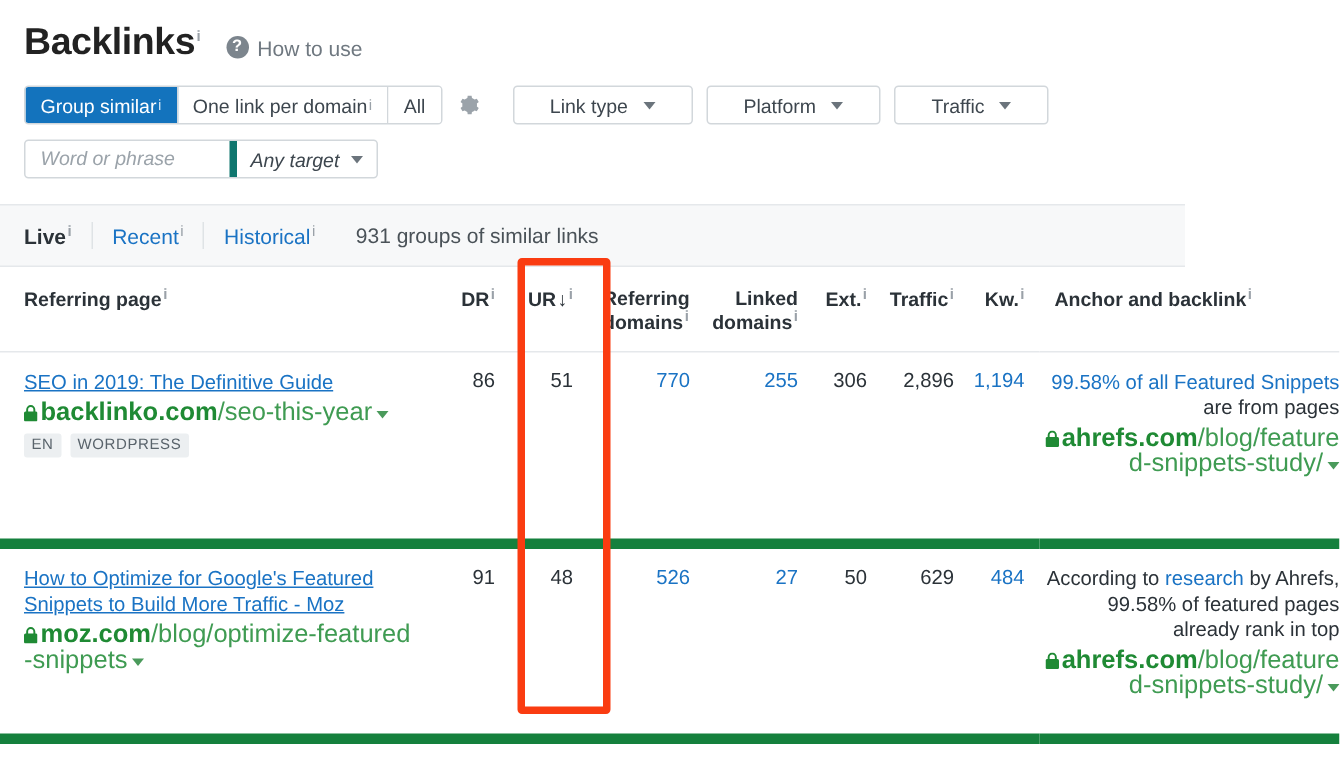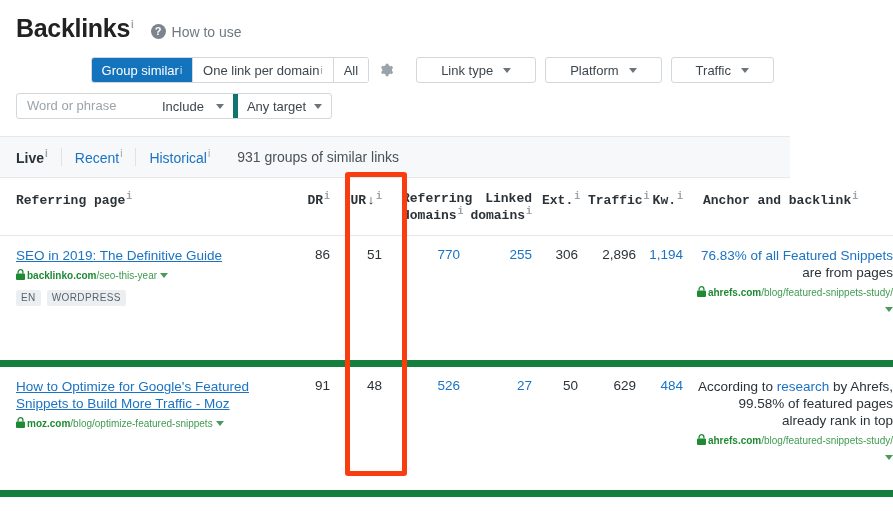--- a/index.html
+++ b/index.html
@@ -28,21 +28,21 @@
     display:flex; align-items:center; gap:6px; margin-left:9px;
     font-size:14px; color:#6f7880; position:relative; top:-2px;
   }
   .q-icon {
     width:15px;height:15px;border-radius:50%;background:#7c858d;color:#fff;
     font-size:11px;font-weight:bold;line-height:15px;text-align:center;
     display:inline-block;
   }
 
   
-  .controls { display:flex; align-items:center; margin-top:14px;justify-content:flex-end; }
+  .controls { display:flex; align-items:center; margin-top:14px; }
   .seg {
     display:flex; border:1px solid #d2d7db; border-radius:3px; overflow:hidden;
     height:26px; background:#fff;
   }
   .seg .item {
     display:flex; align-items:center; padding:0 10px; font-size:13px;
     color:#3d464e; border-right:1px solid #d2d7db; background:#fff;
     white-space:nowrap; height:100%;
   }
   .seg .item:last-child { border-right:none; }
@@ -61,21 +61,21 @@
     width:0;height:0;border-left:4px solid transparent;border-right:4px solid transparent;
     border-top:5px solid #6b747c; display:inline-block;
   }
   #filters-group { margin-left:13px; display:flex; align-items:center; }
   #filters-group .dd { margin-left:9px; }
 
   
   .searchrow { display:flex; margin-top:10px; }
   .searchbox {
     display:flex; align-items:flex-start; border:1px solid #d2d7db; border-radius:3px;
-    height:26px; background:#fff; overflow:hidden;
+    height:26px; background:#fff; overflow:hidden;font-style:italic;
   }
   .searchbox .phrase {
     width:136px; padding:0 10px; font-size:13px; color:#9ba3aa; line-height:24px;
     height:100%; display:flex; align-items:center;
   }
   .searchbox .incl {
     padding:0 9px; font-size:13px; color:#3d464e; display:flex; align-items:center;
     gap:12px; height:100%;
   }
   .searchbox .anytarget {
@@ -92,21 +92,20 @@
   .tab.active { color:#2b3238; font-weight:bold; }
   .tabdiv { width:1px; height:18px; background:#dfe3e6; margin:0 13px; }
   .groupcount { margin-left:27px; font-size:14px; color:#4a5258; }
 
   
   table.bl { border-collapse: collapse; width:893px; table-layout:fixed; }
   table.bl th {
     font-size:13px; font-weight:bold; color:#2b3238; text-align:right;
     vertical-align:top; padding:13px 0 12px 0; border-bottom:1px solid #e5e8eb;
     background:#fff;
-    font-family:Liberation Mono, monospace;
   }
   table.bl th.left { text-align:left; padding-left:16px; }
   table.bl td {
     font-size:13.5px; vertical-align:top; padding:11px 0 14px 0;
     border-bottom:7px solid #15803d; text-align:right; color:#2b3238;
   }
   table.bl td.left { text-align:left; padding-left:16px; padding-right:10px; }
 
   .col-ref   { width:288px; }
   .col-dr    { width:52px; }
@@ -115,21 +114,21 @@
   .col-lnkd  { width:72px; }
   .col-ext   { width:46px; }
   .col-traf  { width:58px; }
   .col-kw    { width:47px; }
   .col-anch  { width:200px; }
 
   th .hpad { padding-right:10px; display:block; }
   td .hpad { padding-right:10px; display:block; }
 
   .ttl { color:#1a73c4; font-size:13.5px; line-height:17px; display:block; }
-  .urlline { margin-top:3px; font-size:10px; line-height:17px; color:#2e8b3d; word-break:break-all; }
+  .urlline { margin-top:3px; font-size:17px; line-height:17px; color:#2e8b3d; word-break:break-all; }
   .dom { color:#1f8a34; font-weight:bold; }
   .path { color:#3f9b52; }
   .lock {
     display:inline-block; width:9px; height:11px; position:relative; top:1px;
     margin-right:2px;
   }
   .caret-sm {
     width:0;height:0;border-left:4px solid transparent;border-right:4px solid transparent;
     border-top:5px solid #4a9a5b; display:inline-block; margin-left:3px; position:relative; top:-1px;
   }
@@ -198,24 +197,20 @@
         <div class="dd">
             <span>Traffic</span>
             <i class="caret"></i>
           </div>
       </div>
     </div>
 
     <div class="searchrow">
       <div class="searchbox">
         <div class="phrase" title="Word or phrase">Word or phrase</div>
-        <div class="incl">
-            <span>Include</span>
-            <i class="caret"></i>
-          </div>
         <div class="anytarget">
             <span>Any target</span>
             <i class="caret"></i>
           </div>
       </div>
     </div>
   </div>
 
   <div class="tabstrip">
     <div class="tab active"><span>Live</span><span class="sup-i">i</span></div>
@@ -294,21 +289,21 @@
         <td>
             <span class="hpad">306</span>
           </td>
         <td>
             <span class="hpad">2,896</span>
           </td>
         <td>
             <span class="hpad lnk">1,194</span>
           </td>
         <td class="anchor-cell">
-          <span class="alink">76.83% of all Featured Snippets</span><span> are from pages</span>
+          <span class="alink">99.58% of all Featured Snippets</span><span> are from pages</span>
           <div class="urlline">
             <span class="lock"><svg width="9" height="11" viewBox="0 0 9 11">
                   <rect x="0" y="4.4" width="9" height="6.6" rx="1" fill="#1f8a34"></rect>
                   <path d="M2.1 4.6V3.1a2.4 2.4 0 0 1 4.8 0v1.5" fill="none" stroke="#1f8a34" stroke-width="1.3"></path>
                 </svg></span><span class="dom">ahrefs.com</span><span class="path">/blog/featured-snippets-study/</span><i class="caret-sm"></i>
           </div>
         </td>
       </tr>
 
       <tr style="height:130px">

